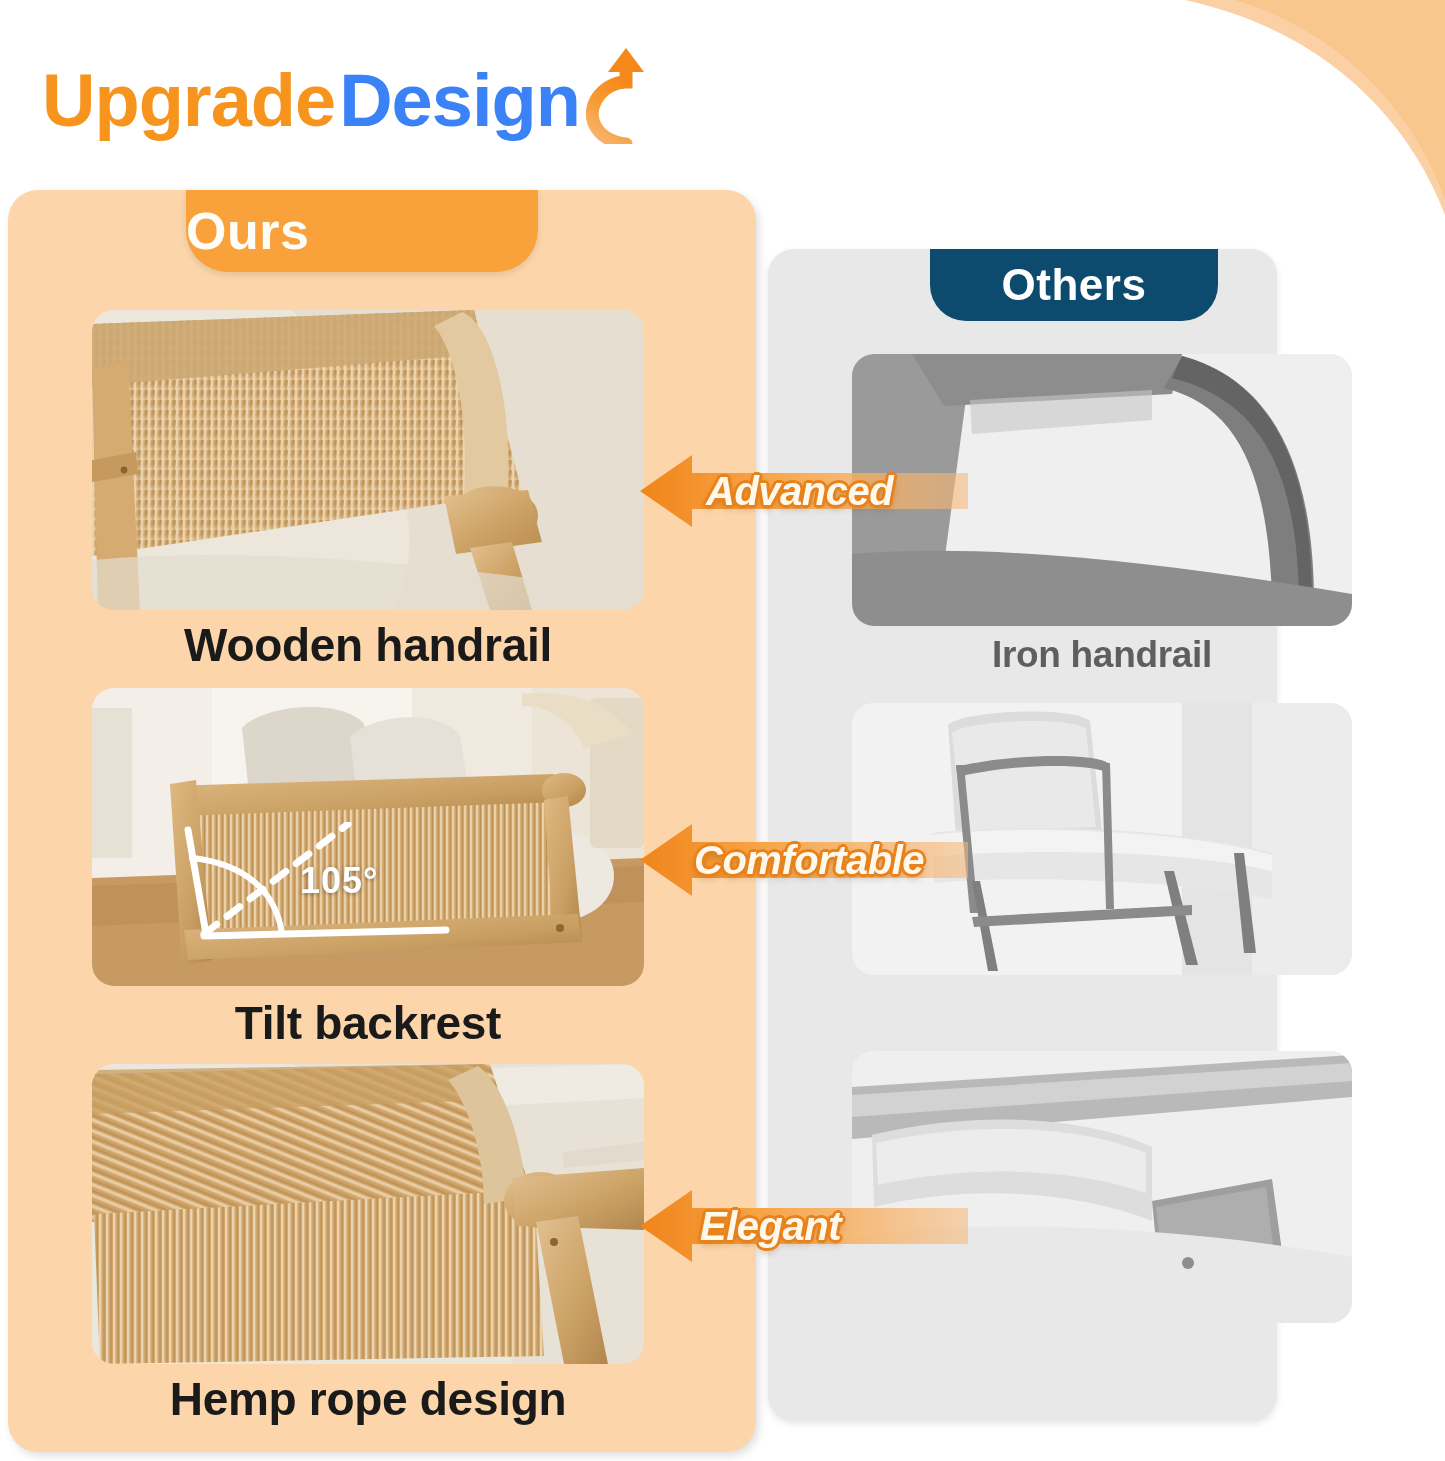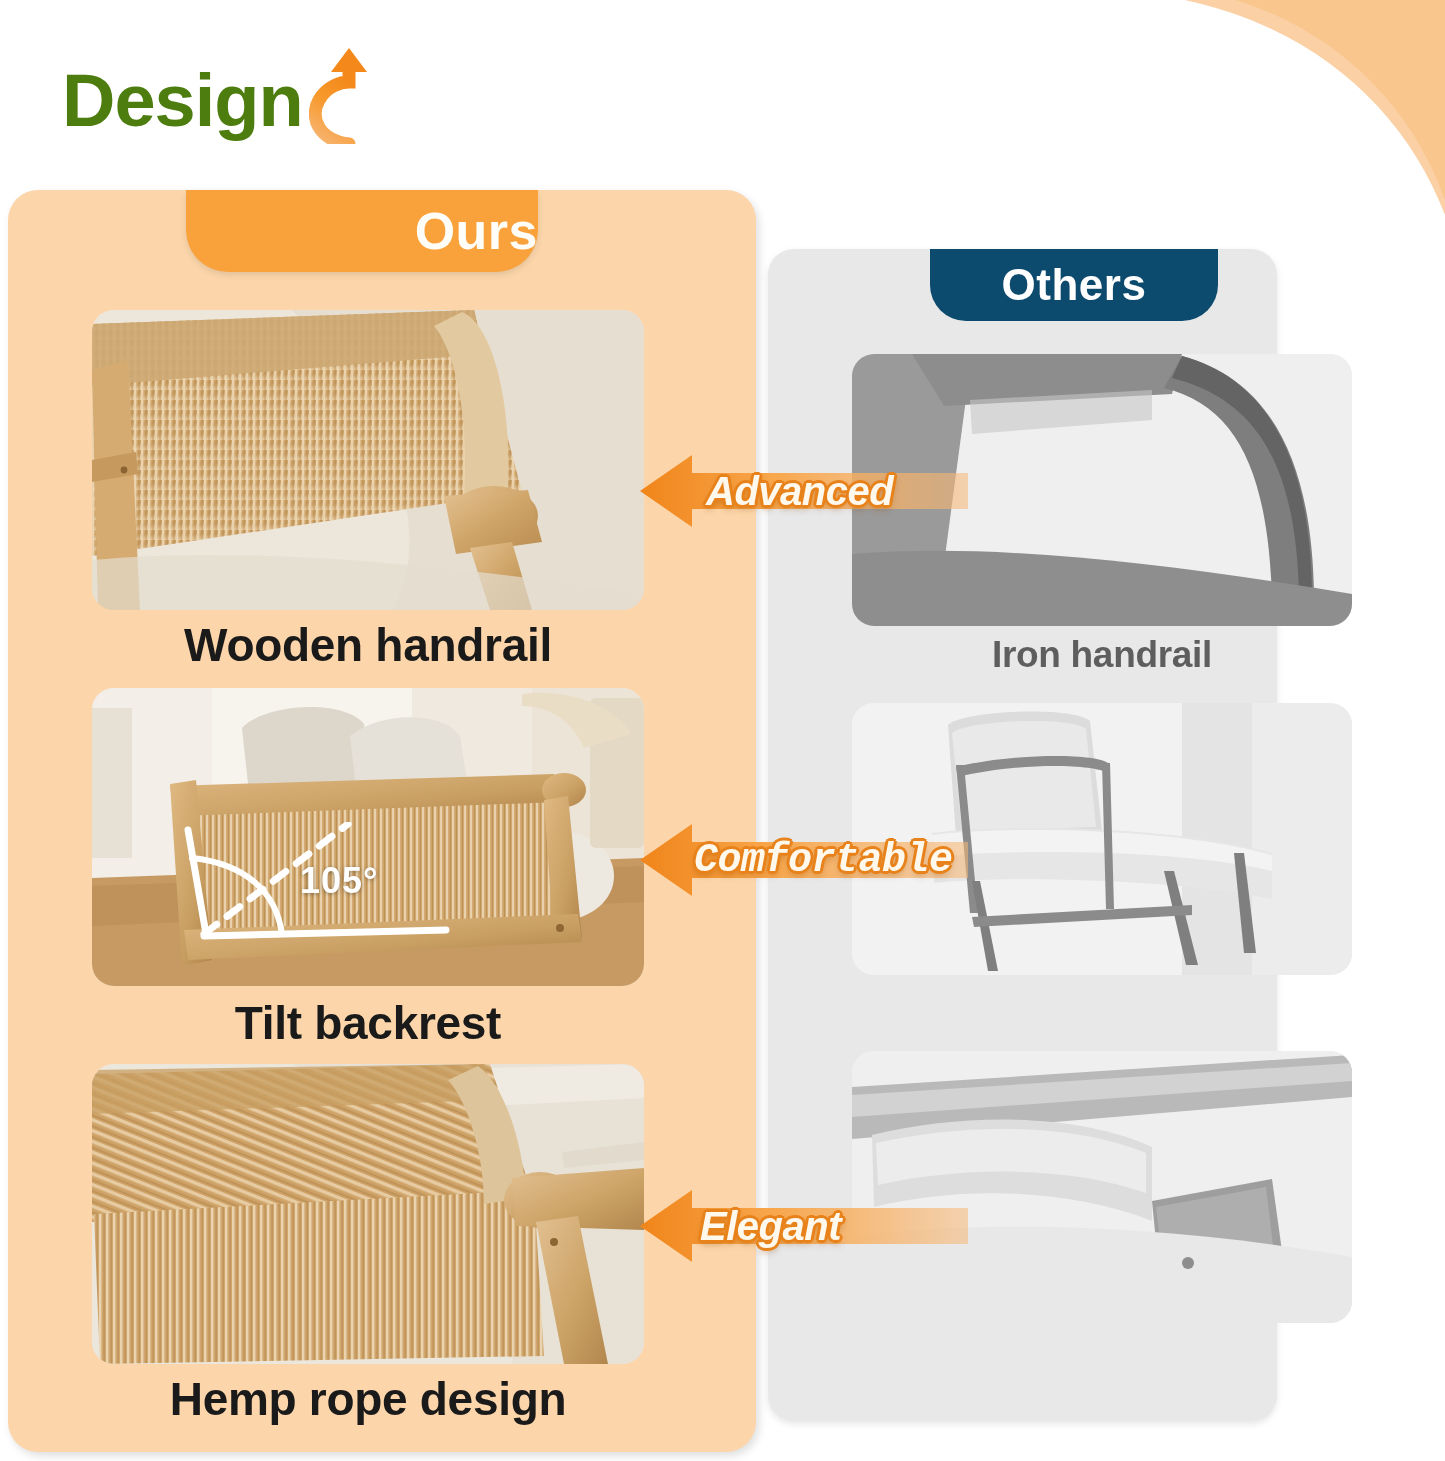--- a/index.html
+++ b/index.html
@@ -10,40 +10,40 @@
     overflow:hidden;position:relative;
   }
 
   
   #corner-swoosh{position:absolute;top:0;right:0;width:360px;height:215px;pointer-events:none;}
 
   
   #header{position:absolute;left:42px;top:44px;height:92px;display:flex;align-items:flex-end;}
   .title-word{font-size:74px;font-weight:bold;line-height:0.95;letter-spacing:-1px;}
   .title-upgrade{color:#F7941E;}
-  .title-design{color:#4d7c0f;margin-left:20px;}
+  .title-design{color:#3b82f6;margin-left:4px;}
   #title-arrow{margin-left:6px;margin-bottom:-8px;}
 
   
   #others-panel{
     position:absolute;left:768px;top:249px;width:509px;height:1172px;
     background:#E8E8E9;border-radius:26px;
     box-shadow:0 3px 7px rgba(0,0,0,.10);
   }
   #ours-panel{
     position:absolute;left:8px;top:190px;width:748px;height:1262px;
     background:#FCD6AA;border-radius:30px;
     box-shadow:3px 4px 9px rgba(0,0,0,.13);
   }
 
   
   #ours-badge{
     position:absolute;left:186px;top:190px;width:352px;height:82px;
     background:#F9A13A;border-radius:0 0 42px 42px;
-    display:flex;align-items:center;justify-content:flex-end;
+    display:flex;align-items:center;justify-content:flex-start;
     box-shadow:0 3px 6px rgba(0,0,0,.10);
   }
   #ours-badge .badge-text{color:#FFFDF7;font-size:52px;font-weight:bold;letter-spacing:.5px;}
   #others-badge{
     position:absolute;left:930px;top:249px;width:288px;height:72px;
     background:#0c4a6e;border-radius:0 0 36px 36px;
     display:flex;align-items:center;justify-content:center;
   }
   #others-badge .badge-text{color:#FFFFFF;font-size:44px;font-weight:bold;letter-spacing:.5px;}
 
@@ -91,20 +91,21 @@
 </style>
 </head>
 <body>
 
 <svg id="corner-swoosh" viewBox="0 0 360 215" preserveAspectRatio="none">
   <path d="M360,0 L100,0 C230,28 320,110 360,215 Z" fill="#FAD0A4"></path>
   <path d="M360,0 L150,0 C262,34 332,118 360,200 Z" fill="#F9C68E"></path>
 </svg>
 
 <div id="header">
+  <span class="title-word title-upgrade">Upgrade</span>
   <span class="title-word title-design">Design</span>
   <svg id="title-arrow" width="62" height="96" viewBox="0 0 62 96">
     <defs>
       <linearGradient id="arrGrad" x1="0" y1="1" x2="0.3" y2="0">
         <stop offset="0%" stop-color="#F7B87A"></stop>
         <stop offset="55%" stop-color="#F79A2E"></stop>
         <stop offset="100%" stop-color="#F4881A"></stop>
       </linearGradient>
     </defs>
     <path d="M8,88 C6,60 20,52 34,52 L34,34 L56,22 L56,96" fill="none" stroke="none"></path>
@@ -328,21 +329,21 @@
     <defs>
       <linearGradient id="fa2" x1="0" y1="0" x2="1" y2="0">
         <stop offset="0%" stop-color="#F0851A"></stop>
         <stop offset="42%" stop-color="#F8A84E"></stop>
         <stop offset="100%" stop-color="#F6B878" stop-opacity=".55"></stop>
       </linearGradient>
     </defs>
     <path d="M54,12 L54,30 L330,30 L330,66 L54,66 L54,84 L2,48 Z" fill="url(#fa2)"></path>
   </svg>
 </div>
-<div class="arrow-label" style="left:694px;top:812px;font-family:Liberation Mono, monospace;">Comfortable</div>
+<div class="arrow-label" style="left:694px;top:812px;">Comfortable</div>
 
 <div class="feature-arrow" style="left:638px;top:1178px;width:330px;">
   <svg width="330" height="96" viewBox="0 0 330 96" preserveAspectRatio="none">
     <defs>
       <linearGradient id="fa3" x1="0" y1="0" x2="1" y2="0">
         <stop offset="0%" stop-color="#F0851A"></stop>
         <stop offset="42%" stop-color="#F8A84E"></stop>
         <stop offset="100%" stop-color="#F6B878" stop-opacity=".55"></stop>
       </linearGradient>
     </defs>

